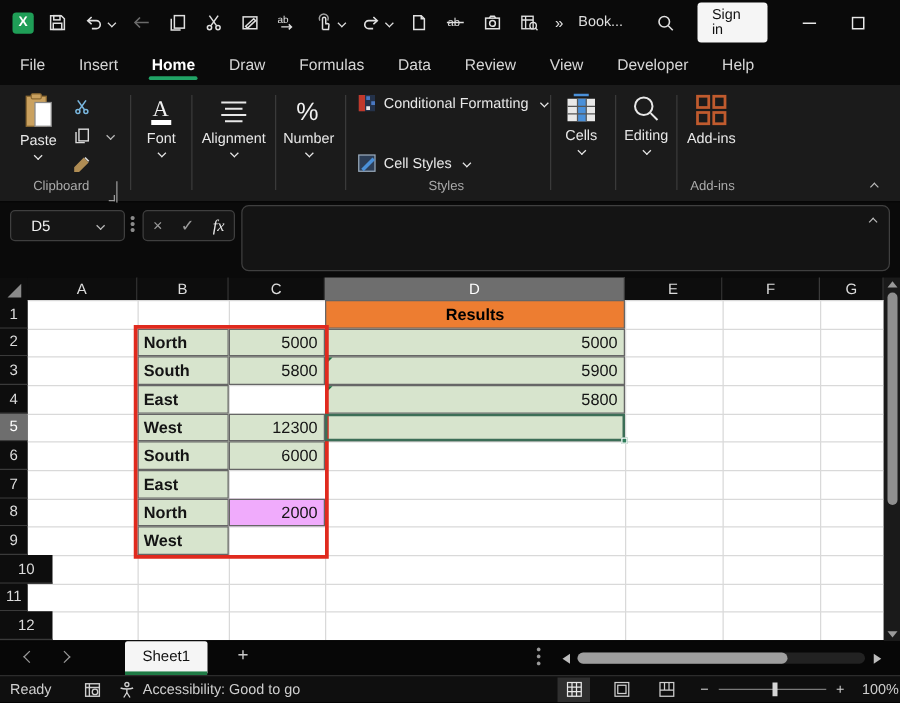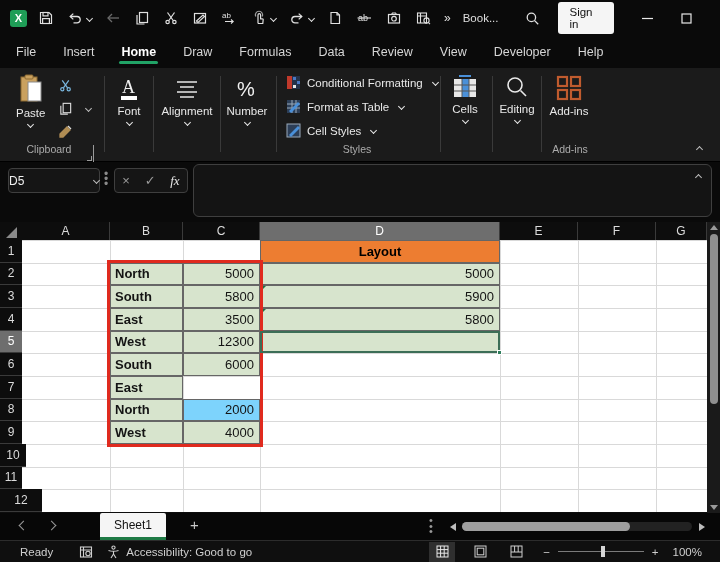--- a/index.html
+++ b/index.html
@@ -37,21 +37,21 @@
   .rlabel { position:absolute; top:143px; font-size:10.5px; color:#ababab; text-align:center; }
   .ribbon .rlabel { top:75px; }
   .bigbtn { position:absolute; display:flex; flex-direction:column; align-items:center; color:#e8e8e8; }
   .bigbtn .cap { font-size:11.5px; margin-top:3px; }
   .styles-row { position:absolute; display:flex; align-items:center; gap:6px; font-size:11.5px; color:#e8e8e8; white-space:nowrap; }
   .dlg { width:9px; height:9px; border:1px solid #9a9a9a; border-top:none; border-left:none; position:relative; }
   .dlg::after { content:""; position:absolute; right:1px; bottom:1px; width:4px; height:4px; border-right:1px solid #9a9a9a; border-bottom:1px solid #9a9a9a; }
 
   
   .formularow { position:absolute; top:162px; left:0; width:720px; height:60px; background:#0a0a0a; }
-  .namebox { position:absolute; left:8px; top:6px; width:92px; height:25px; background:#151515; border:1px solid #3f3f3f; border-radius:4px; display:flex; align-items:center; padding:0 0; font-size:12px; color:#f0f0f0; }
+  .namebox { position:absolute; left:8px; top:6px; width:92px; height:25px; background:#151515; border:1px solid #3f3f3f; border-radius:4px; display:flex; align-items:center; padding:0 16px; font-size:12px; color:#f0f0f0; }
   .namebox .chev { margin-left:auto; color:#bdbdbd; }
   .vdots { position:absolute; left:104px; top:10px; color:#8a8a8a; font-size:12px; letter-spacing:0; line-height:5px; }
   .fxbox { position:absolute; left:114px; top:6px; width:74px; height:25px; background:#151515; border:1px solid #3f3f3f; border-radius:4px; display:flex; align-items:center; justify-content:space-around; font-size:13px; color:#9a9a9a; }
   .fxbox .fx { font-style:italic; color:#e8e8e8; font-family:"Liberation Serif", serif; }
   .fbar { position:absolute; left:193px; top:2px; width:519px; height:53px; background:#141414; border:1px solid #3f3f3f; border-radius:6px; }
   .fbar .chev { position:absolute; right:10px; top:10px; color:#bdbdbd; }
 
   
   .sheet { position:absolute; top:222px; left:0; width:720px; height:291px; background:#0d0d0d; }
   .hdrcell { position:absolute; background:#0d0d0d; color:#dcdcdc; font-size:12px; display:flex; align-items:center; justify-content:center; }
@@ -297,29 +297,20 @@
     
     <div class="styles-row" style="left:286px; top:7px;">
       <svg width="15" height="15" viewBox="0 0 15 15">
           <rect x="1" y="1" width="13" height="13" fill="#24324a"></rect>
           <rect x="1" y="1" width="5" height="13" fill="#c0392b"></rect>
           <rect x="7" y="2" width="3" height="3" fill="#4a78c2"></rect>
           <rect x="11" y="6" width="3" height="3" fill="#4a78c2"></rect>
           <rect x="7" y="10" width="3" height="3" fill="#e8e8e8"></rect>
         </svg>
       <span>Conditional Formatting</span>
-      <span class="chev"></span>
-    </div>
-    <div class="styles-row" style="left:286px; top:31px;">
-      <svg width="15" height="15" viewBox="0 0 15 15">
-          <rect x="1" y="1" width="13" height="13" fill="#2c3e57"></rect>
-          <path d="M1 5 H14 M1 9 H14 M6 1 V14 M10 1 V14" stroke="#9ab" stroke-width="1"></path>
-          <path d="M3 12 L12 3 L14 5 L5 14 Z" fill="#4a90d9"></path>
-        </svg>
-      <span>Format as Table</span>
       <span class="chev"></span>
     </div>
     <div class="styles-row" style="left:286px; top:55px;">
       <svg width="15" height="15" viewBox="0 0 15 15">
           <rect x="1" y="1" width="13" height="13" fill="#2c3e57" stroke="#9ab" stroke-width="1"></rect>
           <path d="M3 12 L12 3 L14 5 L5 14 Z" fill="#4a90d9"></path>
         </svg>
       <span>Cell Styles</span>
       <span class="chev"></span>
     </div>
@@ -415,43 +406,41 @@
       <div class="hdrcell" style="left: 656px; top: 0px; width: 51px; height: 18px; border-right: 1px solid rgb(58, 58, 58);">G</div>
       <div class="hdrcell" style="left: 0px; top: 18px; width: 22px; height: 22.66px; border-bottom: 1px solid rgb(58, 58, 58);">1</div>
       <div class="hdrcell" style="left: 0px; top: 40.66px; width: 22px; height: 22.66px; border-bottom: 1px solid rgb(58, 58, 58);">2</div>
       <div class="hdrcell" style="left: 0px; top: 63.32px; width: 22px; height: 22.66px; border-bottom: 1px solid rgb(58, 58, 58);">3</div>
       <div class="hdrcell" style="left: 0px; top: 85.98px; width: 22px; height: 22.66px; border-bottom: 1px solid rgb(58, 58, 58);">4</div>
       <div class="hdrcell sel" style="left: 0px; top: 108.64px; width: 22px; height: 22.66px; border-bottom: 1px solid rgb(58, 58, 58);">5</div>
       <div class="hdrcell" style="left: 0px; top: 131.3px; width: 22px; height: 22.66px; border-bottom: 1px solid rgb(58, 58, 58);">6</div>
       <div class="hdrcell" style="left: 0px; top: 153.96px; width: 22px; height: 22.66px; border-bottom: 1px solid rgb(58, 58, 58);">7</div>
       <div class="hdrcell" style="left: 0px; top: 176.62px; width: 22px; height: 22.66px; border-bottom: 1px solid rgb(58, 58, 58);">8</div>
       <div class="hdrcell" style="left: 0px; top: 199.28px; width: 22px; height: 22.66px; border-bottom: 1px solid rgb(58, 58, 58);">9</div>
-      <div class="hdrcell" style="left: 0px; top: 221.94px; width: 26px; height: 22.66px; border-bottom: 1px solid rgb(58, 58, 58);">10</div>
+      <div class="hdrcell" style="left: 0px; top: 221.94px; width: 42px; height: 22.66px; border-bottom: 1px solid rgb(58, 58, 58);">10</div>
       <div class="hdrcell" style="left: 0px; top: 244.6px; width: 22px; height: 22.66px; border-bottom: 1px solid rgb(58, 58, 58);">11</div>
       <div class="hdrcell" style="left: 0px; top: 267.26px; width: 42px; height: 22.66px; border-bottom: 1px solid rgb(58, 58, 58);">12</div>
-      <div class="cell center" style="left: 260px; top: 18px; width: 240px; height: 22.66px; background: rgb(237, 125, 49); border: 1px solid rgb(102, 102, 102);">Layout</div>
+      <div class="cell center" style="left: 260px; top: 18px; width: 240px; height: 22.66px; background: rgb(237, 125, 49); border: 1px solid rgb(102, 102, 102);">Results</div>
       <div class="cell left" style="left: 110px; top: 40.66px; width: 73px; height: 22.66px; background: rgb(215, 228, 205); border: 1px solid rgb(102, 102, 102);">North</div>
       <div class="cell right" style="left: 183px; top: 40.66px; width: 77px; height: 22.66px; background: rgb(215, 228, 205); border: 1px solid rgb(102, 102, 102);">5000</div>
       <div class="cell right" style="left: 260px; top: 40.66px; width: 240px; height: 22.66px; background: rgb(215, 228, 205); border: 1px solid rgb(102, 102, 102);">5000</div>
       <div class="cell left" style="left: 110px; top: 63.32px; width: 73px; height: 22.66px; background: rgb(215, 228, 205); border: 1px solid rgb(102, 102, 102);">South</div>
       <div class="cell right" style="left: 183px; top: 63.32px; width: 77px; height: 22.66px; background: rgb(215, 228, 205); border: 1px solid rgb(102, 102, 102);">5800</div>
       <div class="cell right" style="left: 260px; top: 63.32px; width: 240px; height: 22.66px; background: rgb(215, 228, 205); border: 1px solid rgb(102, 102, 102);">5900</div>
       <div class="cell left" style="left: 110px; top: 85.98px; width: 73px; height: 22.66px; background: rgb(215, 228, 205); border: 1px solid rgb(102, 102, 102);">East</div>
-      <div class="cell right" style="left: 183px; top: 85.98px; width: 77px; height: 22.66px; background: rgb(215, 228, 205); border: 1px solid rgb(102, 102, 102);">3500</div>
       <div class="cell right" style="left: 260px; top: 85.98px; width: 240px; height: 22.66px; background: rgb(215, 228, 205); border: 1px solid rgb(102, 102, 102);">5800</div>
       <div class="cell left" style="left: 110px; top: 108.64px; width: 73px; height: 22.66px; background: rgb(215, 228, 205); border: 1px solid rgb(102, 102, 102);">West</div>
       <div class="cell right" style="left: 183px; top: 108.64px; width: 77px; height: 22.66px; background: rgb(215, 228, 205); border: 1px solid rgb(102, 102, 102);">12300</div>
       <div class="cell right" style="left: 260px; top: 108.64px; width: 240px; height: 22.66px; background: rgb(215, 228, 205); border: 1px solid rgb(102, 102, 102);"></div>
       <div class="cell left" style="left: 110px; top: 131.3px; width: 73px; height: 22.66px; background: rgb(215, 228, 205); border: 1px solid rgb(102, 102, 102);">South</div>
       <div class="cell right" style="left: 183px; top: 131.3px; width: 77px; height: 22.66px; background: rgb(215, 228, 205); border: 1px solid rgb(102, 102, 102);">6000</div>
       <div class="cell left" style="left: 110px; top: 153.96px; width: 73px; height: 22.66px; background: rgb(215, 228, 205); border: 1px solid rgb(102, 102, 102);">East</div>
       <div class="cell left" style="left: 110px; top: 176.62px; width: 73px; height: 22.66px; background: rgb(215, 228, 205); border: 1px solid rgb(102, 102, 102);">North</div>
-      <div class="cell right" style="left: 183px; top: 176.62px; width: 77px; height: 22.66px; background: #7dd3fc; border: 1px solid rgb(102, 102, 102);">2000</div>
+      <div class="cell right" style="left: 183px; top: 176.62px; width: 77px; height: 22.66px; background: #f0abfc; border: 1px solid rgb(102, 102, 102);">2000</div>
       <div class="cell left" style="left: 110px; top: 199.28px; width: 73px; height: 22.66px; background: rgb(215, 228, 205); border: 1px solid rgb(102, 102, 102);">West</div>
-      <div class="cell right" style="left: 183px; top: 199.28px; width: 77px; height: 22.66px; background: rgb(215, 228, 205); border: 1px solid rgb(102, 102, 102);">4000</div>
       <div class="abs" style="left: 261px; top: 64.32px; width: 0px; height: 0px; border-right: 5px solid transparent; border-top: 5px solid rgb(30, 113, 69);"></div>
       <div class="abs" style="left: 261px; top: 86.98px; width: 0px; height: 0px; border-right: 5px solid transparent; border-top: 5px solid rgb(30, 113, 69);"></div>
       <div class="abs" style="left: 107px; top: 37.66px; width: 156px; height: 187.28px; border: 3px solid rgb(224, 42, 30);"></div>
       <div class="abs" style="left: 260px; top: 108.64px; width: 240px; height: 22.66px; border: 2px solid rgb(60, 110, 87);"></div>
       <div class="abs" style="left: 497px; top: 128.3px; width: 5px; height: 5px; background: rgb(46, 125, 91); border: 1px solid rgb(255, 255, 255);"></div>
       <div class="vscroll">
         <div class="tri-up"></div>
         <div class="vthumb"></div>
         <div class="tri-dn"></div>
       </div>
@@ -464,21 +453,21 @@
     <span class="addsheet">+</span>
     <span class="tabdots">•<br>•<br>•</span>
     <span class="htri-l"></span>
     <span class="hscroll-track">
         <span class="hscroll-thumb"></span>
       </span>
     <span class="htri-r"></span>
   </div>
 
   <div class="statusbar">
-    <span class="lbl" style="margin-left:20px;">Ready</span>
+    <span class="lbl" style="margin-left:8px;">Ready</span>
     <span class="ico" style="margin:0 14px 0 16px;">
       <svg width="14" height="14" viewBox="0 0 14 14" fill="none" stroke="#cfcfcf" stroke-width="1.1">
           <rect x="1.5" y="2" width="11" height="10"></rect>
           <path d="M1.5 5 H12.5 M4.5 2 V12"></path>
           <circle cx="9" cy="8.5" r="2.2"></circle>
         </svg>
     </span>
     <span class="ico" style="margin-right:6px;">
       <svg width="13" height="14" viewBox="0 0 13 14" fill="none" stroke="#cfcfcf" stroke-width="1.1">
           <circle cx="6.5" cy="2.6" r="1.6"></circle>
@@ -503,16 +492,16 @@
       <svg width="13" height="13" viewBox="0 0 13 13" fill="none" stroke="#cfcfcf" stroke-width="1">
           <rect x="1" y="1" width="11" height="11"></rect>
           <path d="M4.6 1 V7 M8.2 1 V7 M1 7 H12"></path>
         </svg>
     </span>
     <span style="margin-left:14px; color:#cfcfcf;">−</span>
     <span class="zoomtrack">
         <span class="zoomthumb"></span>
       </span>
     <span style="color:#cfcfcf;">+</span>
-    <span class="lbl" style="margin:0 18px 0 14px;">100%</span>
+    <span class="lbl" style="margin:0 1px 0 14px;">100%</span>
   </div>
 
 </div>
 
 </body></html>

